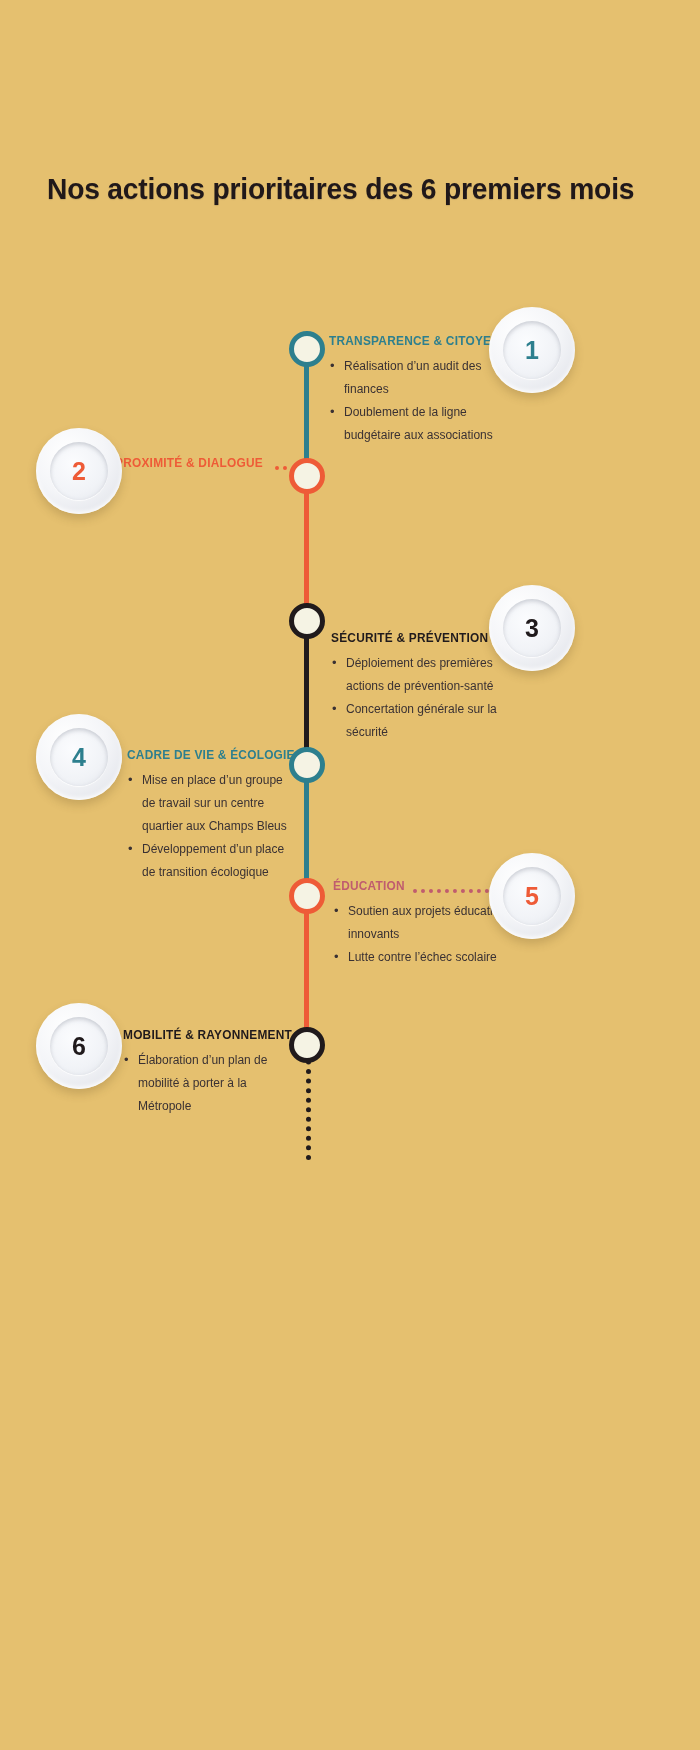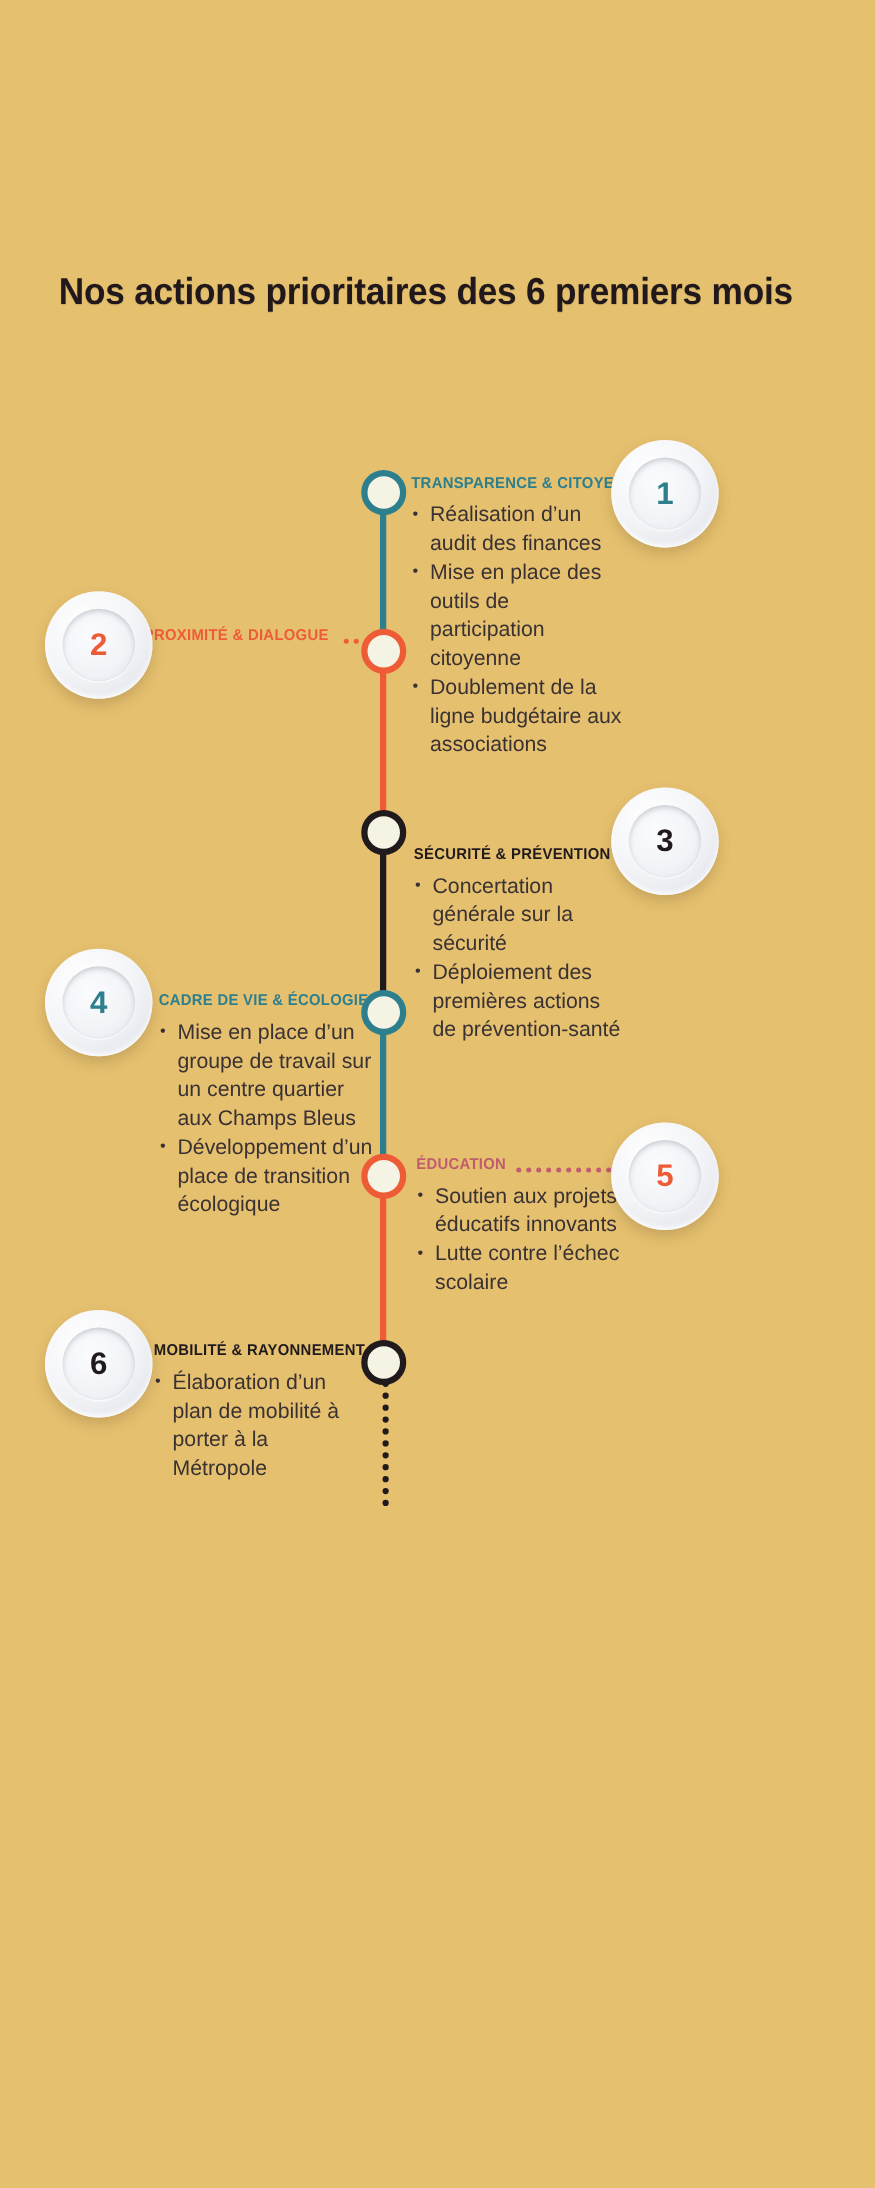--- a/index.html
+++ b/index.html
@@ -3,21 +3,21 @@
 <meta charset="utf-8">
 <style>
   * { margin:0; padding:0; box-sizing:border-box; }
   body {
     width:700px; height:1750px;
     background:#e5c06f;
     font-family:"Liberation Sans", sans-serif;
     position:relative;
     overflow:hidden;
   }
-  #stage { position:absolute; inset:0;margin-top:45px; }
+  #stage { position:absolute; inset:0; }
 
   
   .title {
     position:absolute;
     left:47px; top:172px;
     font-family:"Liberation Sans Narrow","Liberation Sans",sans-serif;
     font-size:30px;
     font-weight:bold;
     letter-spacing:-0.2px;
     color:#20181a;
@@ -91,21 +91,21 @@
   .leader::after {
     content:""; position:absolute; left:0; right:0; bottom:1px;
     border-bottom:4px dotted currentColor;
   }
 
   ul.bullets { list-style:none; margin-top:6px; }
   ul.bullets li {
     position:relative;
     padding-left:15px;
     color:#3a3133;
-    font-size:17px;
+    font-size:12px;
     line-height:23px;
     margin-bottom:0px;
   }
   ul.bullets li::before {
     content:"\2022";
     position:absolute; left:1px; top:-1px;
     font-size:13px; color:#3a3133;
   }
 </style>
 </head>
@@ -160,42 +160,41 @@
     </div>
   </div>
 
   <div class="sec right" style="left:329px; top:335px; width:172px; color:#2d7f8e;">
     <div class="sec-head">
       <span class="head-txt">TRANSPARENCE &amp; CITOYENNETÉ</span>
       <span class="leader"></span>
     </div>
     <ul class="bullets">
       <li>Réalisation d’un audit des finances</li>
-      <li>Mise en place des outils de participation citoyenne</li>
       <li>Doublement de la ligne budgétaire aux associations</li>
     </ul>
   </div>
 
   <div class="sec left" style="left:115px; top:457px; width:172px; color:#ee5b37;">
     <div class="sec-head">
       <span class="head-txt">PROXIMITÉ &amp; DIALOGUE</span>
       <span class="leader"></span>
     </div>
     <ul class="bullets">
     </ul>
   </div>
 
   <div class="sec right" style="left:331px; top:632px; width:172px; color:#201a1c;">
     <div class="sec-head">
       <span class="head-txt">SÉCURITÉ &amp; PRÉVENTION</span>
       <span class="leader"></span>
     </div>
     <ul class="bullets">
+      <li>Déploiement des premières actions de prévention-santé</li>
       <li>Concertation générale sur la sécurité</li>
-      <li>Déploiement des premières actions de prévention-santé</li>
     </ul>
   </div>
 
   <div class="sec left" style="left:127px; top:749px; width:172px; color:#2d7f8e;">
     <div class="sec-head">
       <span class="head-txt">CADRE DE VIE &amp; ÉCOLOGIE</span>
       <span class="leader"></span>
     </div>
     <ul class="bullets">
       <li>Mise en place d’un groupe de travail sur un centre quartier aux Champs Bleus</li>

